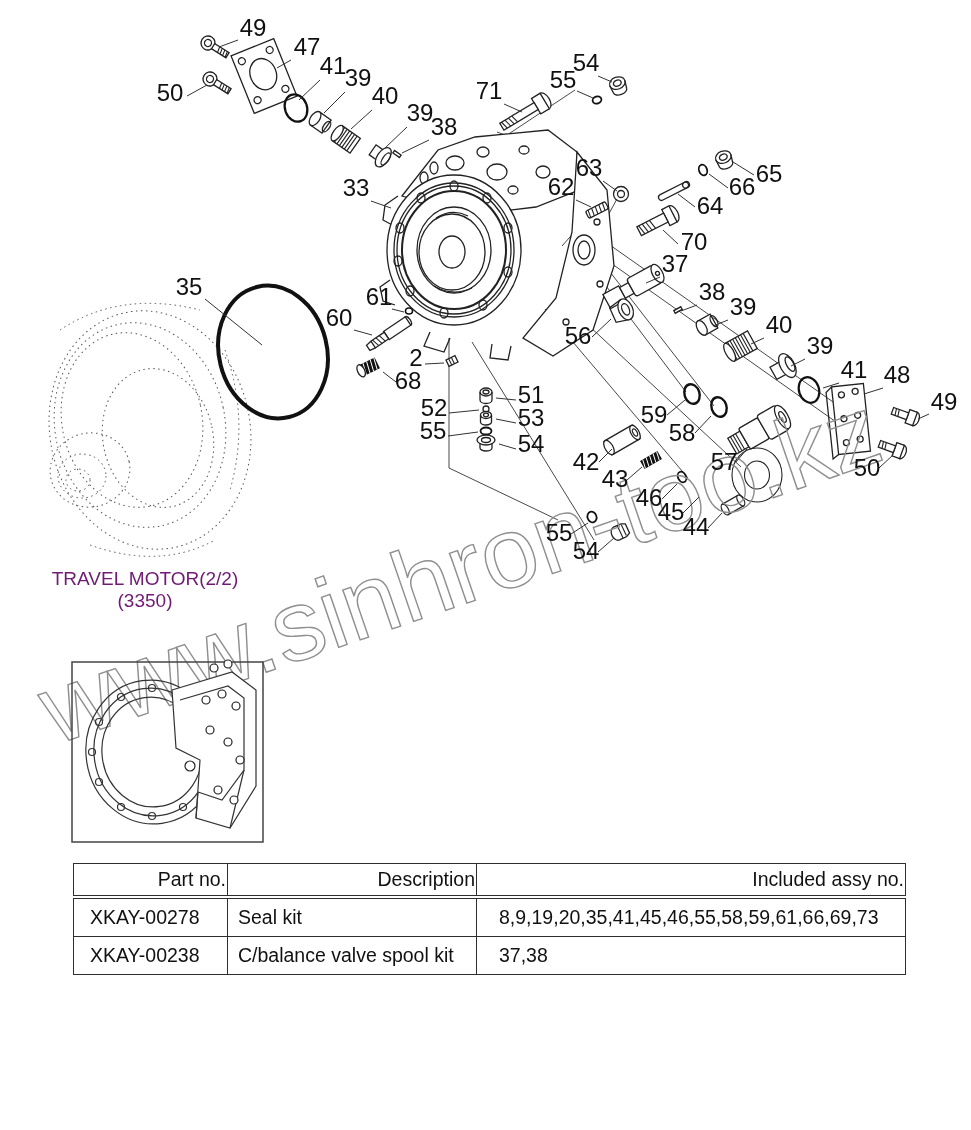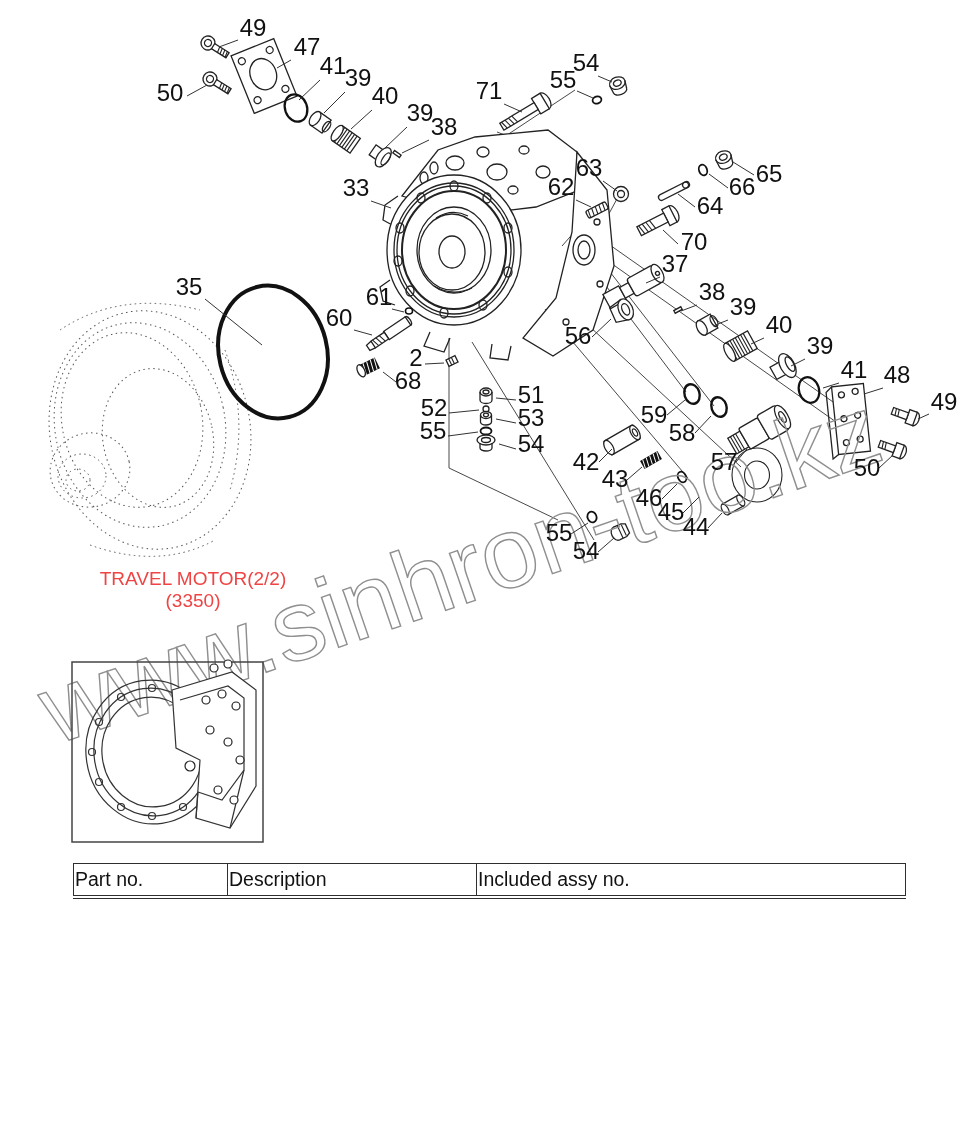--- a/index.html
+++ b/index.html
@@ -5,25 +5,25 @@
   html,body{margin:0;padding:0;background:#fff;}
   body{width:971px;height:1130px;position:relative;overflow:hidden;
        font-family:"Liberation Sans",sans-serif;color:#111;}
   #diagram-svg{position:absolute;left:0;top:0;}
   .part{stroke:#222;fill:#fff;stroke-width:1.3;}
   .thin{stroke:#222;fill:none;stroke-width:1.1;}
   .lbl-text{font-family:"Liberation Sans",sans-serif;font-size:24px;fill:#111;}
   .leader{stroke:#333;stroke-width:1;}
   .construct{stroke:#333;stroke-width:0.9;}
   #figure-title{position:absolute;left:50px;top:568px;width:190px;text-align:center;
-      font-size:19px;line-height:1.16;color:#ef4444;margin-left:48px;}
+      font-size:19px;line-height:1.16;color:#701a75;}
   #parts-table{position:absolute;left:73px;top:863px;width:832px;border-collapse:collapse;
       table-layout:fixed;font-size:19.5px;color:#111;background:#fff;}
   #parts-table th,#parts-table td{border:1.6px solid #2e2e2e;white-space:nowrap;overflow:hidden;}
-  #parts-table th{height:29px;font-weight:400;text-align:left;border-bottom:4px double #2e2e2e;}
+  #parts-table th{height:29px;font-weight:400;text-align:right;border-bottom:4px double #2e2e2e;}
   #parts-table td{height:35px;}
   #parts-table .c0{padding-left:16px;}
   #parts-table .c1{padding-left:10px;}
   #parts-table .c2{padding-left:22px;}
 </style>
 </head>
 <body>
 
 <svg id="diagram-svg" width="971" height="860" viewBox="0 0 971 860">
 
@@ -453,14 +453,24 @@
       <col style="width:429px">
     </colgroup>
   <thead>
       <tr>
         <th>Part no.</th>
         <th>Description</th>
         <th>Included assy no.</th>
       </tr>
     </thead>
   <tbody>
+      <tr>
+        <td class="c0">XKAY-00278</td>
+        <td class="c1">Seal kit</td>
+        <td class="c2">8,9,19,20,35,41,45,46,55,58,59,61,66,69,73</td>
+      </tr>
+      <tr>
+        <td class="c0">XKAY-00238</td>
+        <td class="c1">C/balance valve spool kit</td>
+        <td class="c2">37,38</td>
+      </tr>
     </tbody>
 </table>
 
 </body></html>

